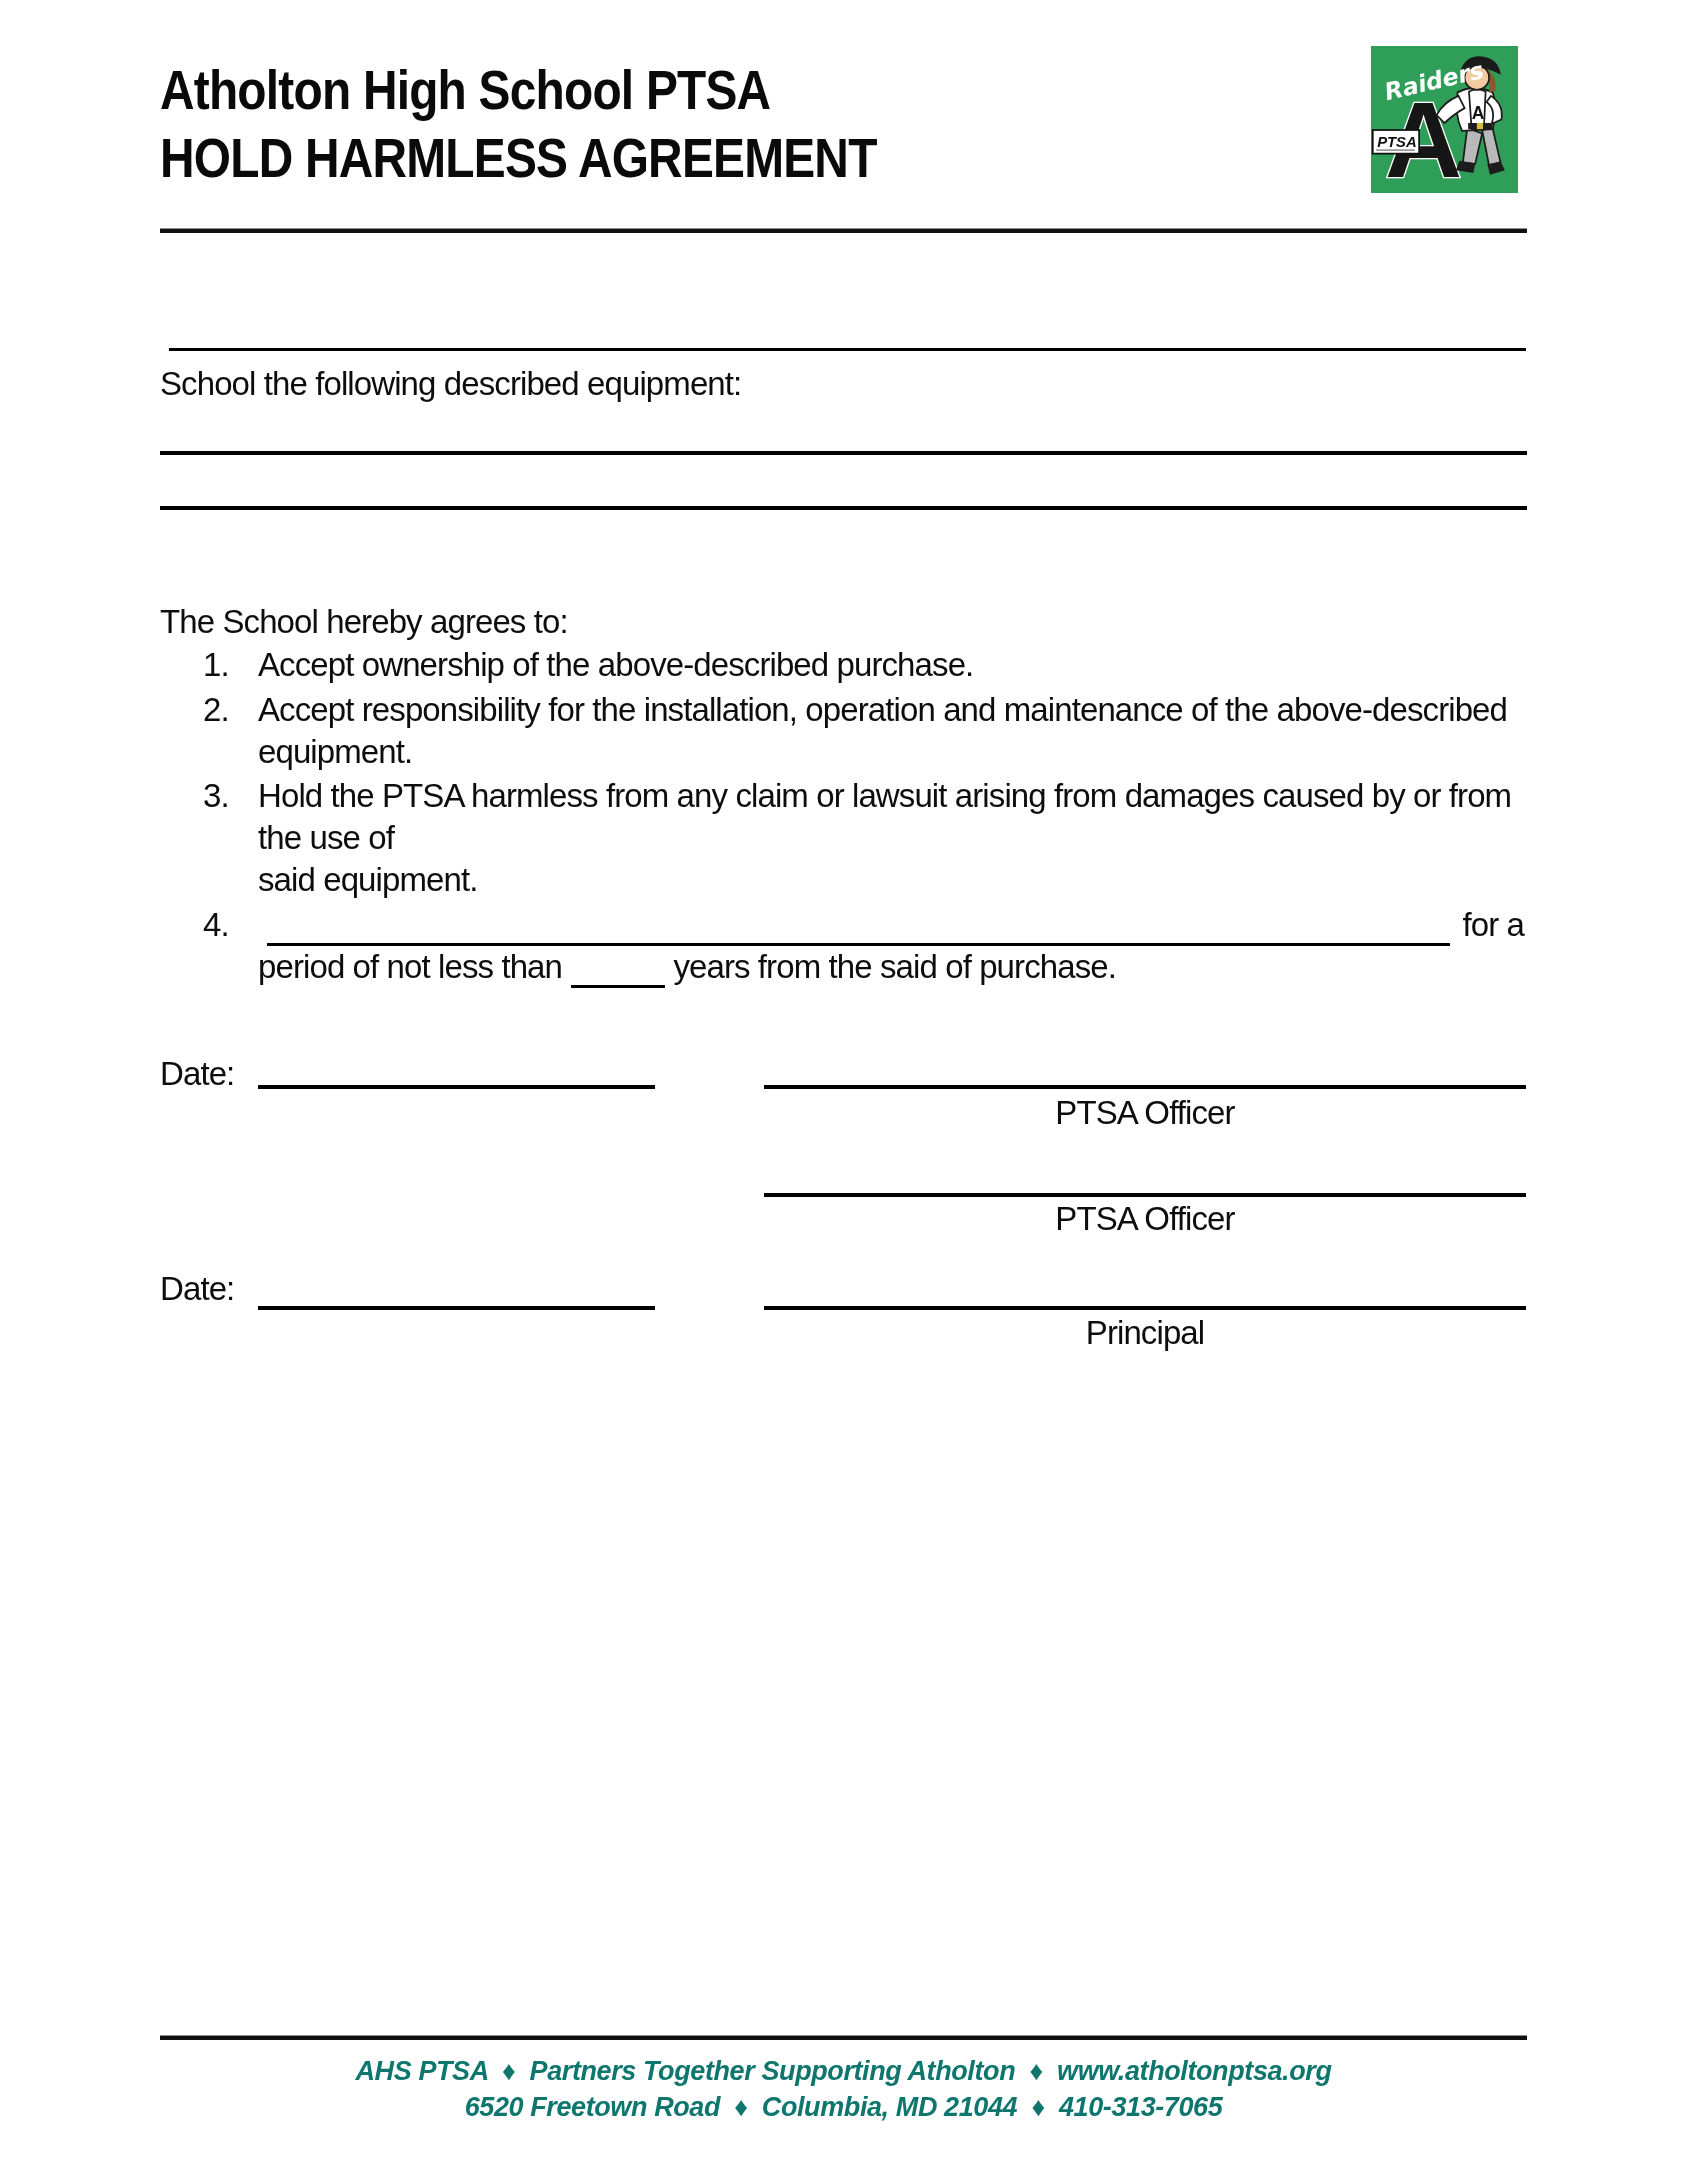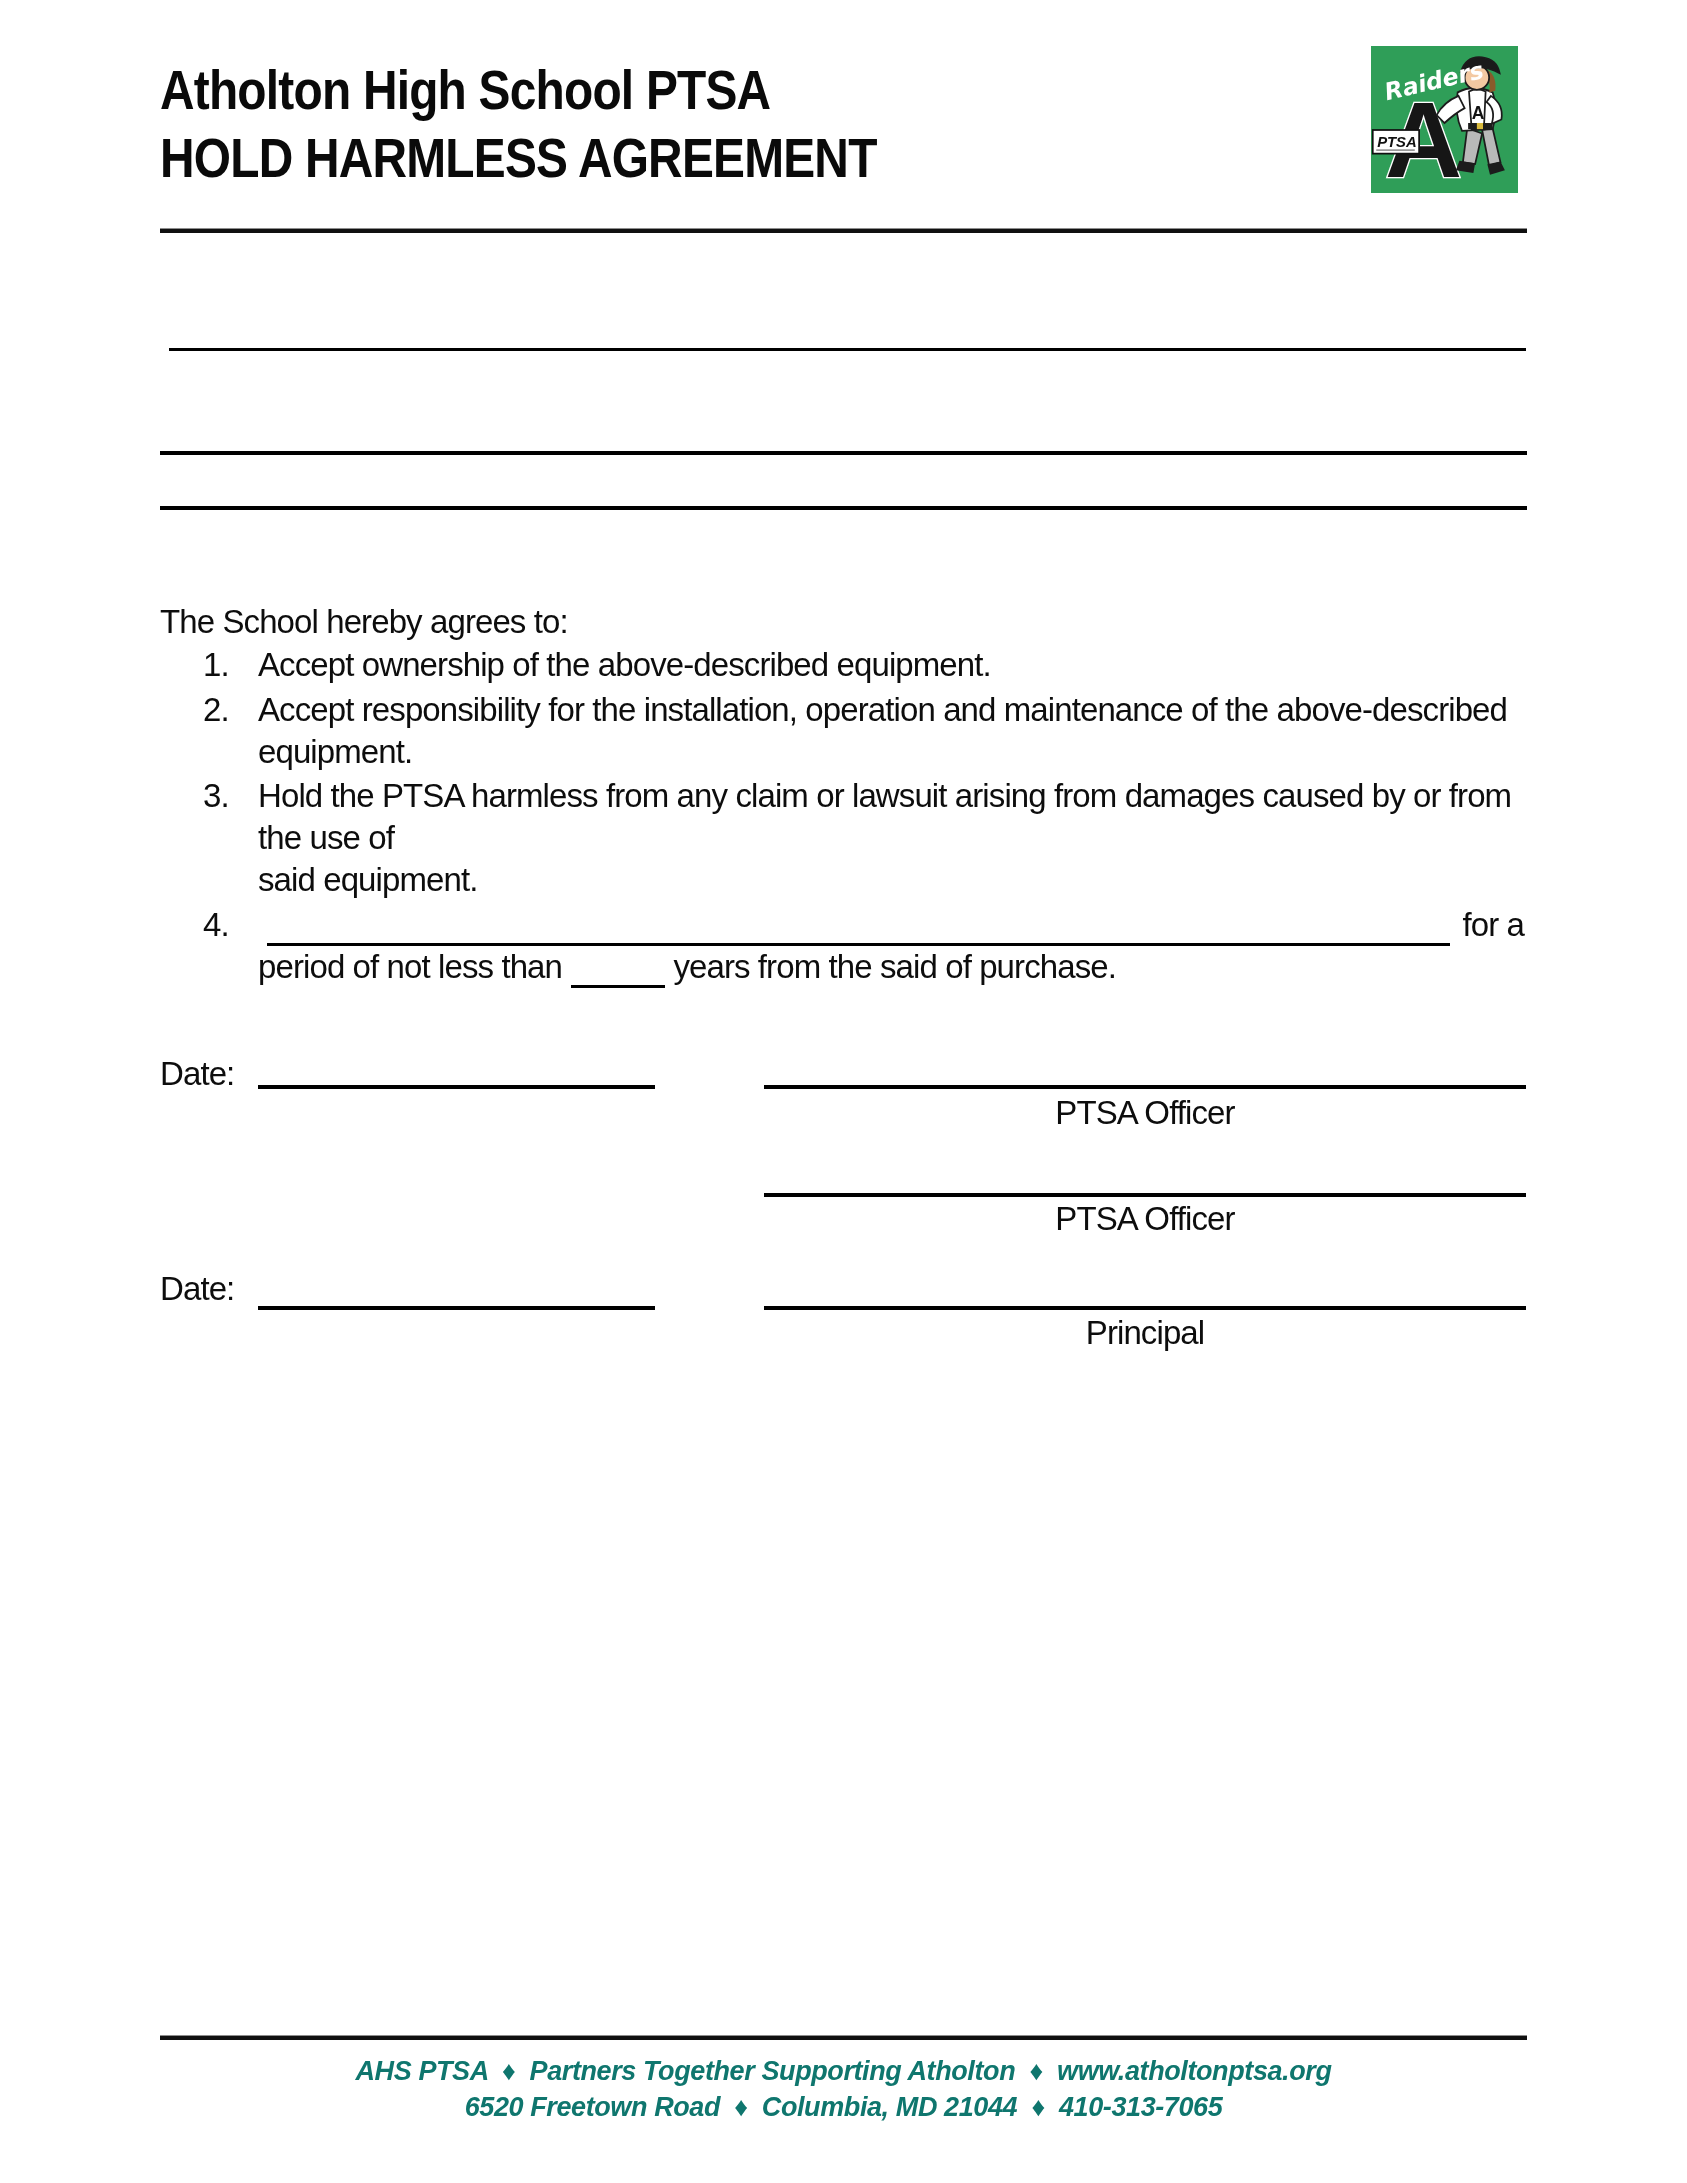--- a/index.html
+++ b/index.html
@@ -116,30 +116,33 @@
       <text x="7" y="115" font-size="17" font-weight="bold" font-style="italic" font-family="Liberation Sans, sans-serif" fill="#111">PTSA</text>
       <rect x="6" y="118" width="44" height="2" fill="#9a9a9a"></rect>
     </g>
   </svg>
 
   <div class="rule header-rule"></div>
 
   <div class="row intro-1 bodytext">
     <span class="fill"></span>
   </div>
+  <div class="row intro-2 bodytext">
+    <span>School the following described equipment:</span>
+  </div>
 
   <div class="hline equip-line-1"></div>
   <div class="hline equip-line-2"></div>
 
   <div class="lead bodytext">The School hereby agrees to:</div>
 
   <div class="list bodytext">
     <div class="li">
       <span class="li-num">1.</span>
-      <span class="li-text">Accept ownership of the above-described equipment.</span>
+      <span class="li-text">Accept ownership of the above-described purchase.</span>
     </div>
     <div class="li">
       <span class="li-num">2.</span>
       <span class="li-text">Accept responsibility for the installation, operation and maintenance of the above-described
 equipment.</span>
     </div>
     <div class="li">
       <span class="li-num">3.</span>
       <span class="li-text">Hold the PTSA harmless from any claim or lawsuit arising from damages caused by or from the use of
 said equipment.</span>

